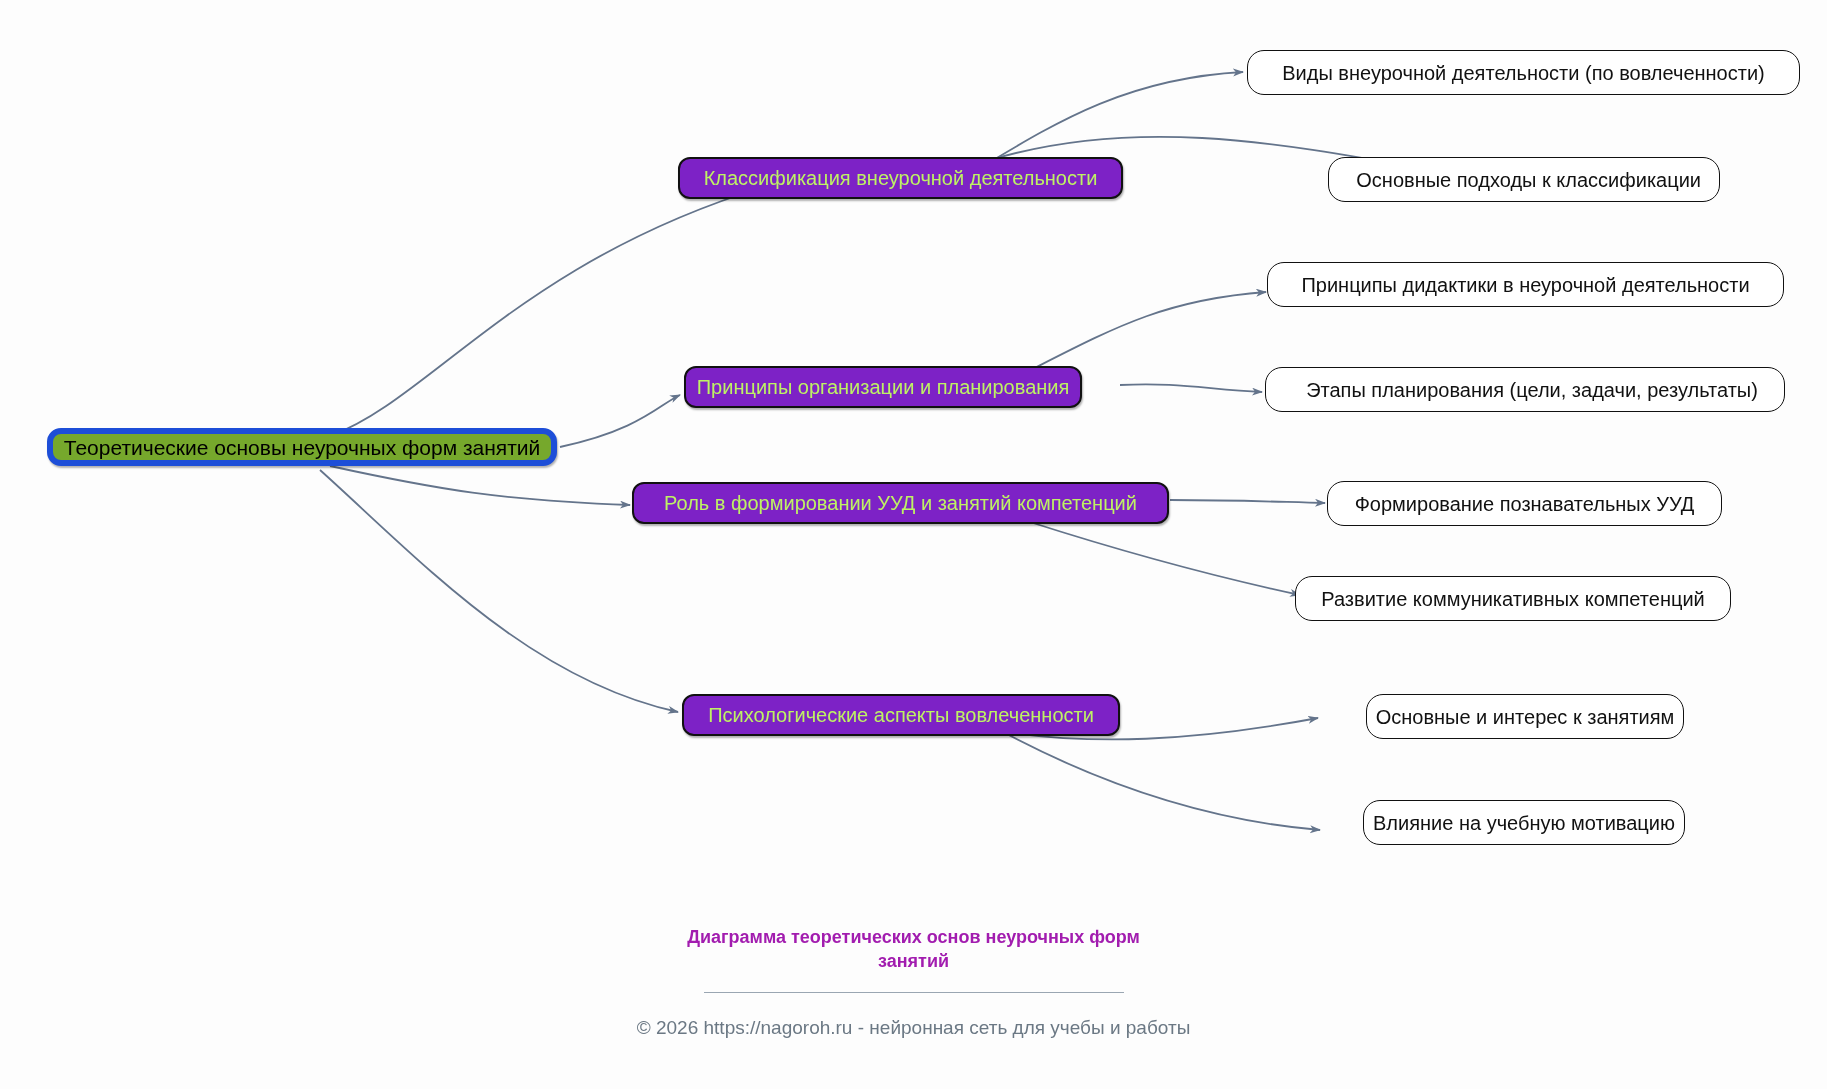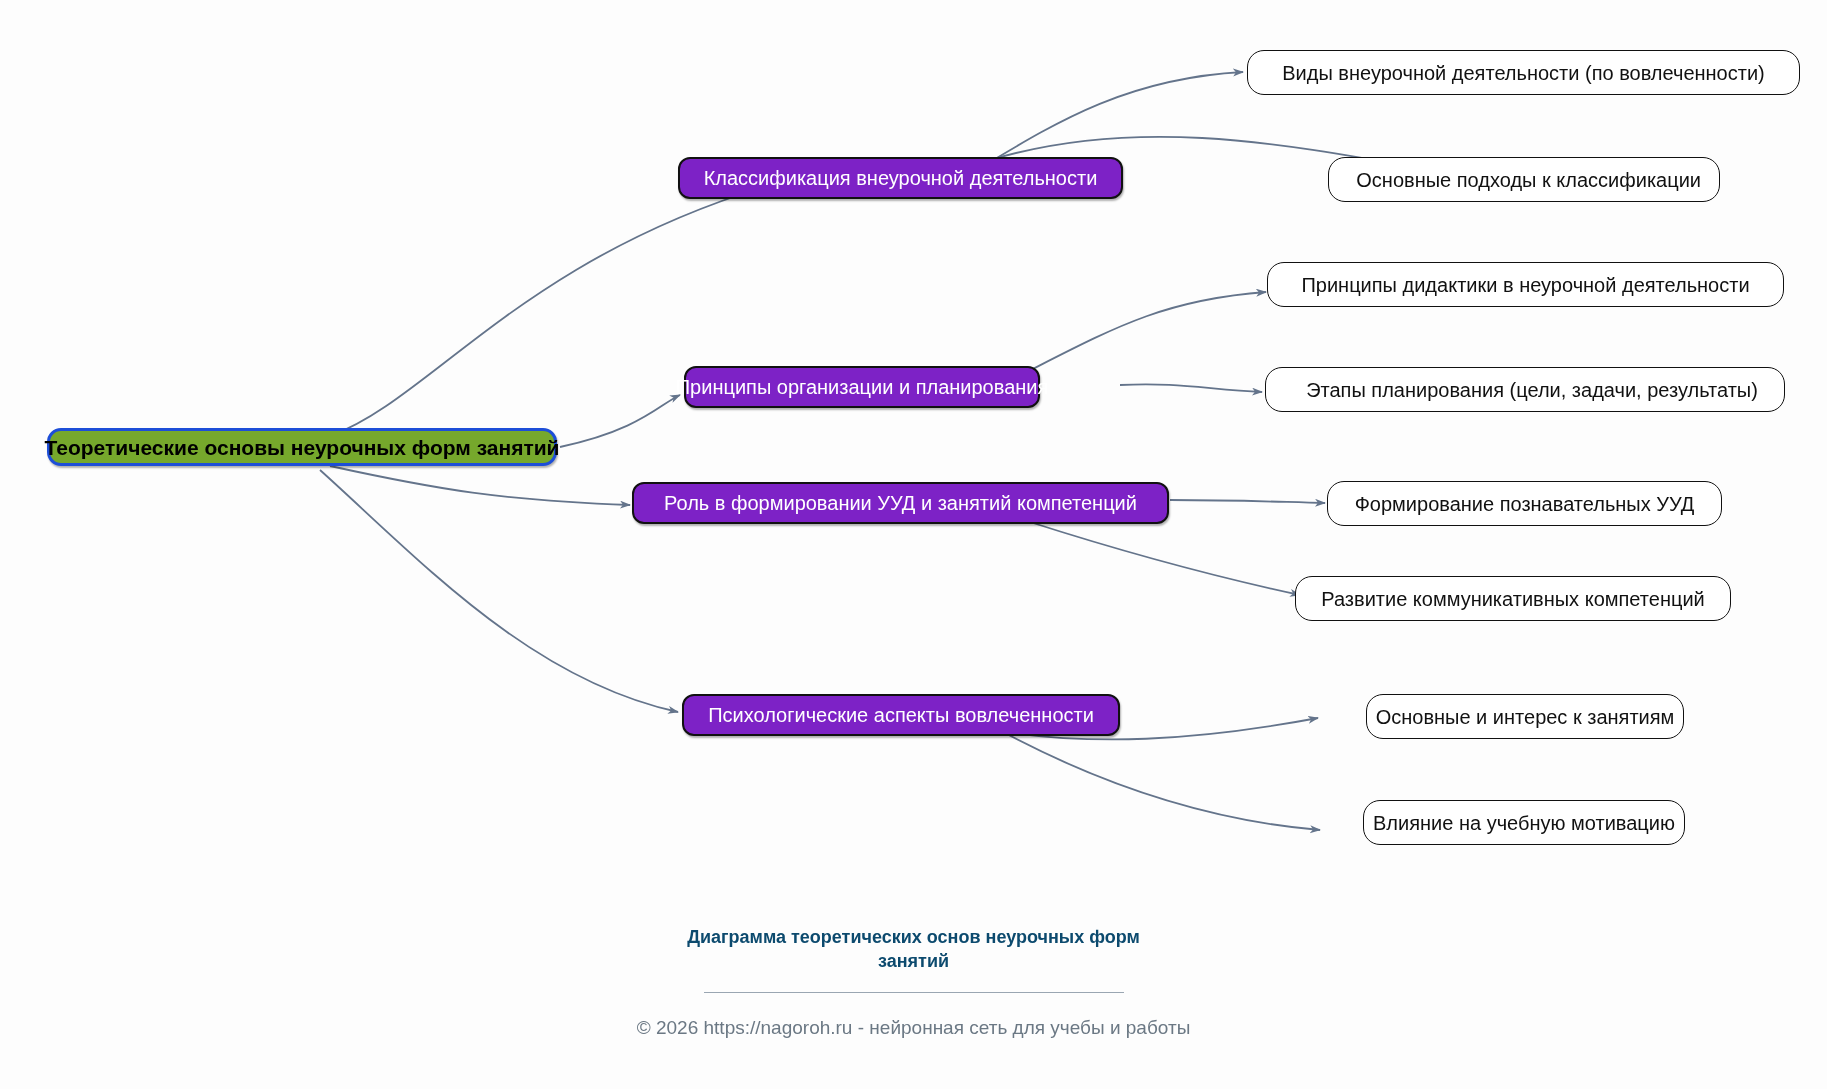--- a/index.html
+++ b/index.html
@@ -33,54 +33,53 @@
     position: absolute;
     box-sizing: border-box;
     display: flex;
     align-items: center;
     justify-content: center;
     white-space: nowrap;
     line-height: 1;
   }
   .node-root {
     background: #76a82c;
-    border: 3px solid #1d4ed8;
+    border: 6px solid #1d4ed8;
     border-radius: 14px;
     color: #000000;
     font-size: 21px;
     padding: 0 16px;
     box-shadow: 1px 2px 2px rgba(0,0,0,0.30);
-    font-weight: bold;
   }
   .node-branch {
     background: #7d22c6;
     border: 2px solid #111111;
     border-radius: 12px;
-    color: #ffffff;
+    color: #bef264;
     font-size: 20px;
     padding: 0 16px;
     box-shadow: 1px 2px 2px rgba(0,0,0,0.30);
   }
   .node-leaf {
     background: #ffffff;
     border: 1.6px solid #111111;
     border-radius: 17px;
     color: #111111;
     font-size: 20px;
     padding: 0 18px;
   }
   #footer {
     position: absolute;
     left: 0;
     top: 925px;
     width: 1827px;
     text-align: center;
   }
   #footer-title {
-    color: #0c4a6e;
+    color: #a21caf;
     font-size: 18px;
     font-weight: bold;
     line-height: 1.35;
     width: 520px;
     margin: 0 auto;
   }
   #footer-rule {
     width: 420px;
     height: 1px;
     background: #9aa6b2;
@@ -124,21 +123,21 @@
   </svg>
 
   <div class="node node-root" style="left:47px; top:428px; width:510px; height:38px;">
     <span>Теоретические основы неурочных форм занятий</span>
   </div>
 
   <div class="node node-branch" style="left:678px; top:157px; width:445px; height:42px;">
     <span>Классификация внеурочной деятельности</span>
   </div>
 
-  <div class="node node-branch" style="left:684px; top:366px; width:356px; height:42px;">
+  <div class="node node-branch" style="left:684px; top:366px; width:398px; height:42px;">
     <span>Принципы организации и планирования</span>
   </div>
 
   <div class="node node-branch" style="left:632px; top:482px; width:537px; height:42px;">
     <span>Роль в формировании УУД и занятий компетенций</span>
   </div>
 
   <div class="node node-branch" style="left:682px; top:694px; width:438px; height:42px;">
     <span>Психологические аспекты вовлеченности</span>
   </div>

